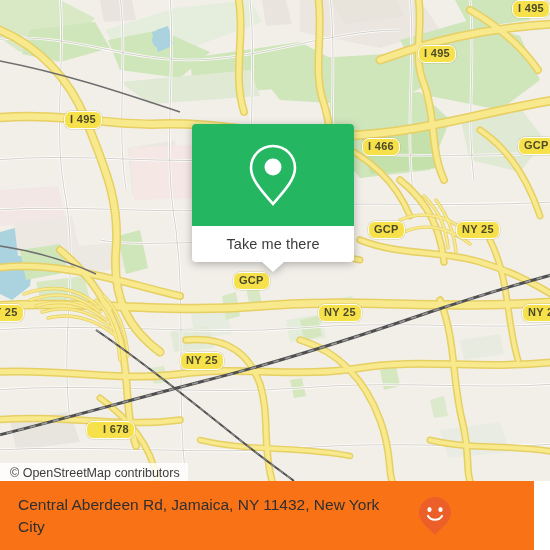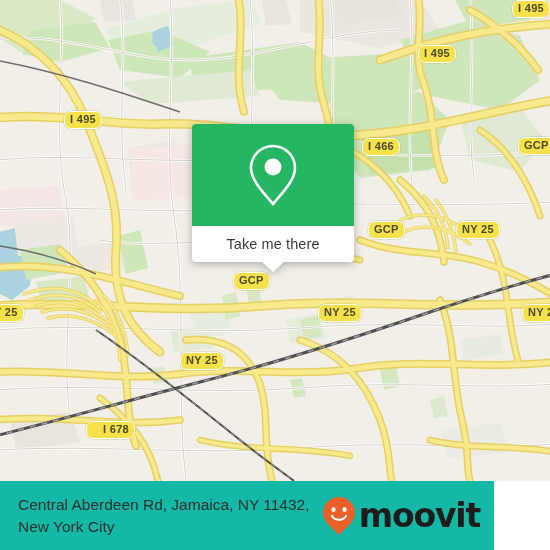--- a/index.html
+++ b/index.html
@@ -65,22 +65,22 @@
   #popup-arrow{
     position:absolute;left:50%;top:138px;margin-left:-11px;
     width:0;height:0;
     border-left:11px solid transparent;
     border-right:11px solid transparent;
     border-top:10px solid #ffffff;
   }
 
   
   #footer{
-    position:absolute;left:0;top:481px;width:494px;height:69px;
-    background:#14b8a6;
+    position:absolute;left:0;top:481px;width:534px;height:69px;
+    background:#f97316;
     display:flex;align-items:center;
   }
   #footer-addr{
     flex:1;
     padding-left:18px;padding-right:10px;
     font-size:15.5px;
     line-height:22px;
     color:#2f2f2f;
     max-width:390px;
   }
@@ -310,20 +310,21 @@
         <div class="shield" style="left: 368px; top: 221px;">GCP</div>
         <div class="shield" style="left: 456px; top: 221px;">NY 25</div>
         <div class="shield" style="left: 233px; top: 272px;">GCP</div>
         <div class="shield" style="left: -12px; top: 304px;">Y 25</div>
         <div class="shield" style="left: 318px; top: 304px;">NY 25</div>
         <div class="shield" style="left: 522px; top: 304px;">NY 2</div>
         <div class="shield" style="left: 180px; top: 352px;">NY 25</div>
         <div class="shield" style="left: 86px; top: 421px; padding-left: 16px;">I 678</div>
       </div>
 
+    <div id="attrib">© OpenStreetMap contributors</div>
   </div>
 
   <div id="popup">
     <div id="popup-top">
       <svg width="56" height="66" viewBox="0 0 56 66">
         <path d="M28 4 C15.8 4 6 13.8 6 26 C6 38 18 50 28 62 C38 50 50 38 50 26 C50 13.8 40.2 4 28 4 Z" fill="none" stroke="#ffffff" stroke-width="2.6"></path>
         <circle cx="28" cy="25" r="8.5" fill="#ffffff"></circle>
       </svg>
     </div>
     <div id="popup-bottom">
@@ -334,17 +335,16 @@
 
   <div id="footer">
     <div id="footer-addr">Central Aberdeen Rd, Jamaica, NY 11432, New York City</div>
     <div id="footer-logo">
       <svg width="34" height="40" viewBox="0 0 34 40">
         <path d="M17 1 C8.2 1 1 8.2 1 17 C1 26 10 31 17 39 C24 31 33 26 33 17 C33 8.2 25.8 1 17 1 Z" fill="#ec5f28"></path>
         <ellipse cx="11.5" cy="13.5" rx="2.1" ry="2.6" fill="#ffffff"></ellipse>
         <ellipse cx="22.5" cy="13.5" rx="2.1" ry="2.6" fill="#ffffff"></ellipse>
         <path d="M10 20 C13 25 21 25 24 20" fill="none" stroke="#ffffff" stroke-width="2.2" stroke-linecap="round"></path>
       </svg>
-      <span id="moovit-word">moovit</span>
     </div>
   </div>
 
 </div>
 
 </body></html>

